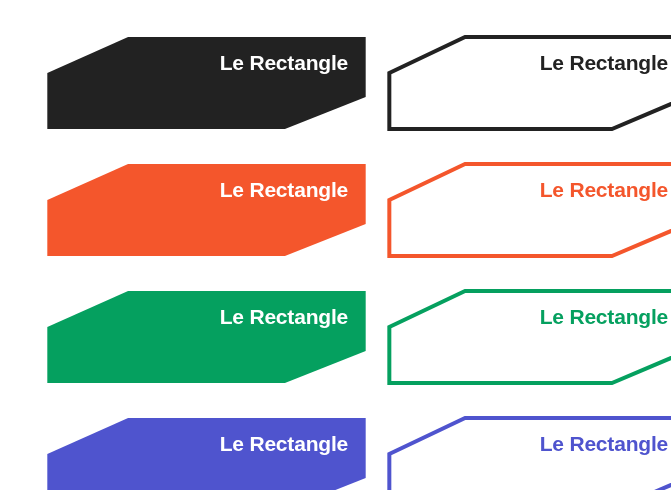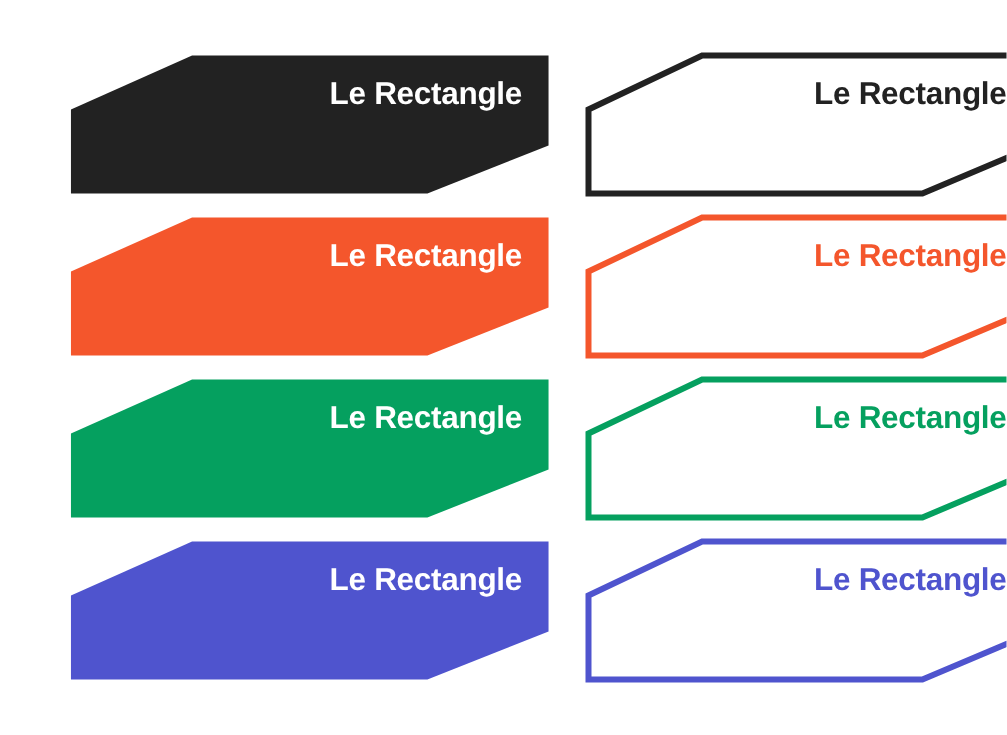--- a/index.html
+++ b/index.html
@@ -28,20 +28,21 @@
     top: 0;
     width: 671px;
     height: 490px;
     display: grid;
     grid-template-columns: 323px 303px;
     grid-template-rows: repeat(4, 108px);
     column-gap: 22px;
     row-gap: 0px;
     padding: 35px 0 0 45px;
     box-sizing: border-box;
+    gap: 19px;
   }
 
   .cell {
     position: relative;
     width: 100%;
     height: 96px;
   }
 
   .badge {
     position: absolute;

